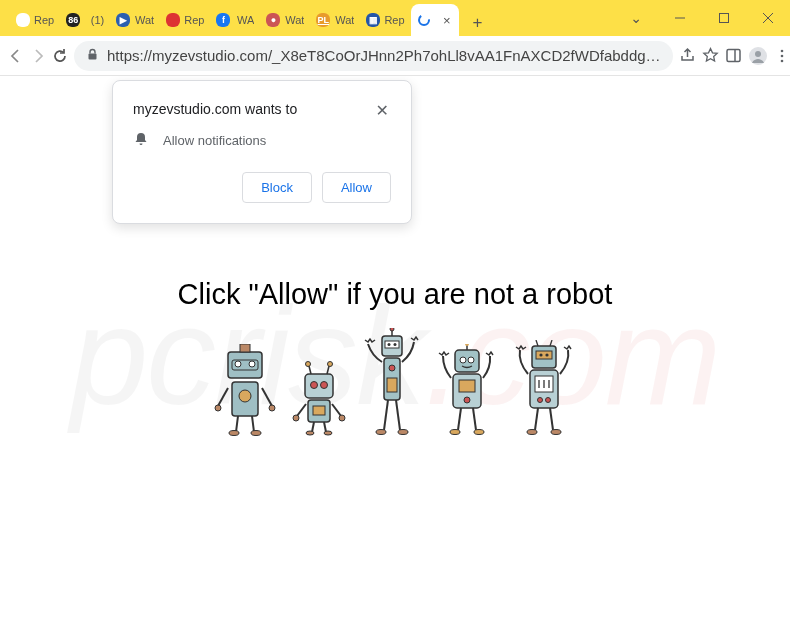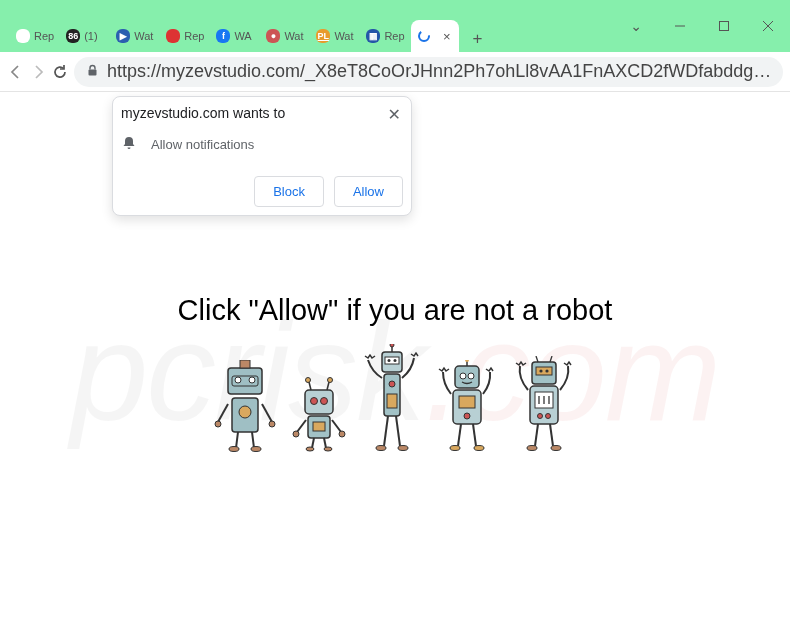--- a/index.html
+++ b/index.html
@@ -5,25 +5,26 @@
     * { margin: 0; padding: 0; box-sizing: border-box; }
     body {
       font-family: 'Segoe UI', Arial, sans-serif;
       background: #fff;
       width: 790px;
       height: 640px;
       overflow: hidden;
       position: relative;
     }
     .titlebar {
-      height: 52px;
-      background: #86efac;
+      height: 36px;
+      background: #fde047;
       display: flex;
       align-items: center;
       border-bottom: 0;
+      text-align: right;
     }
     .tabs-row {
       display: flex;
       flex: 1;
       height: 100%;
       align-items: flex-end;
       padding-left: 10px;
       gap: 0;
     }
     .tab {
@@ -63,21 +64,21 @@
     .nav-btn.enabled { color: #444; }
     .omnibox {
       flex: 1;
       height: 30px;
       background: #f1f3f4;
       border-radius: 15px;
       display: flex;
       align-items: center;
       padding: 0 12px;
       gap: 8px;
-      font-size: 18px;
+      font-size: 15px;
       color: #444;
     }
     .omnibox .lock { color: #5f6368; }
     .omnibox .url-text { flex: 1; white-space: nowrap; overflow: hidden; text-overflow: ellipsis; }
     .toolbar-icon { width: 30px; height: 30px; display: flex; align-items: center; justify-content: center; color: #5f6368; cursor: pointer; }
     .content {
       position: relative;
       width: 100%;
       height: 560px;
       background: #fff;
@@ -97,21 +98,21 @@
     }
     .watermark .dot { color: rgba(200,0,0,0.05); }
     .permission-popup {
       position: absolute;
       top: 4px; left: 112px;
       width: 300px;
       background: #fff;
       border: 1px solid #dadce0;
       border-radius: 8px;
       box-shadow: 0 4px 12px rgba(0,0,0,0.12);
-      padding: 8px;
+      padding: 20px;
       z-index: 100;
     }
     .popup-header { display: flex; justify-content: space-between; align-items: flex-start; }
     .popup-title { font-size: 14px; color: #202124; margin-bottom: 14px; }
     .popup-close { color: #5f6368; font-size: 16px; cursor: pointer; padding: 0 2px; }
     .popup-row { display: flex; align-items: center; gap: 14px; font-size: 13px; color: #5f6368; margin-bottom: 22px; }
     .popup-row .bell { width: 16px; }
     .popup-actions { display: flex; justify-content: flex-end; gap: 10px; }
     .popup-btn {
       border: 1px solid #dadce0;

